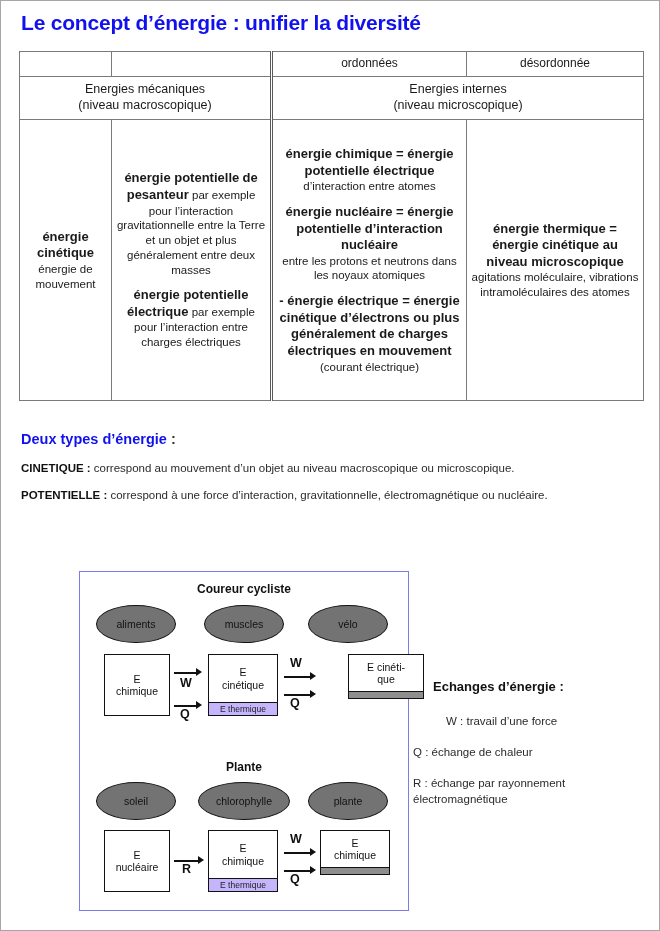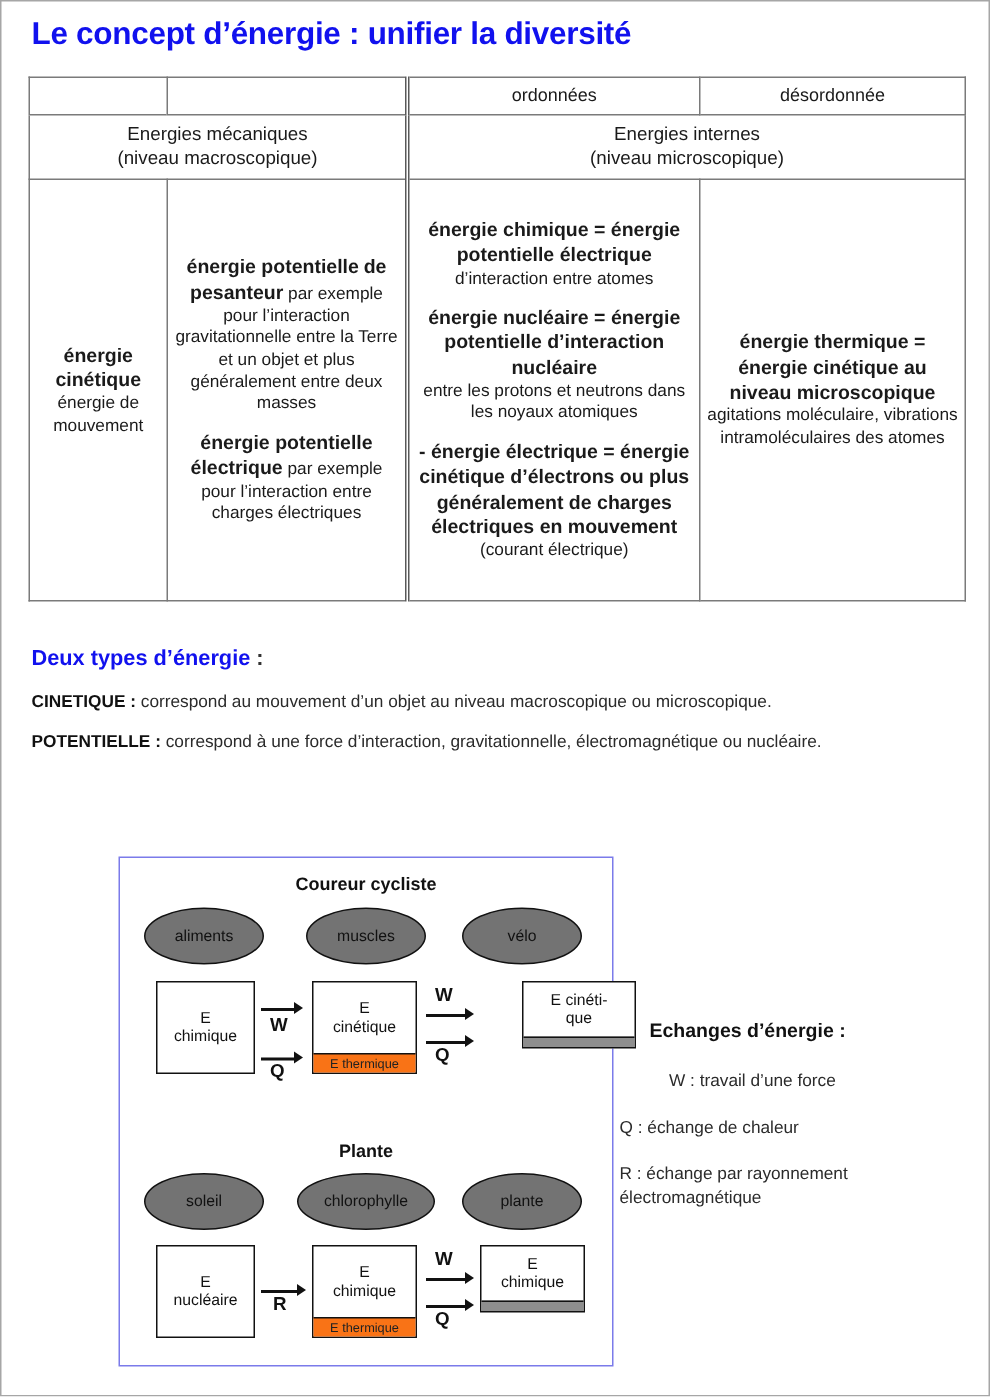--- a/index.html
+++ b/index.html
@@ -91,21 +91,21 @@
     border:1.6px solid #111;
     background:#fff;
     display:flex; flex-direction:column;
     font-size:10.5px; color:#111;
   }
   .bx .main {
     flex:1; display:flex; align-items:center; justify-content:center;
     text-align:center; line-height:1.15; padding:1px;
   }
   .bx .therm {
-    height:13px; background:#f97316; border-top:1.4px solid #111;
+    height:13px; background:#c4b5fd; border-top:1.4px solid #111;
     display:flex; align-items:center; justify-content:center;
     font-size:8.5px; color:#222;
   }
   .bx .greybar {
     height:7px; background:#8e8e8e; border-top:1.4px solid #111;
   }
   .arrw { position:absolute; }
   .arrw .shaft {
     position:absolute; left:0; top:50%;
     height:1.8px; background:#111;

